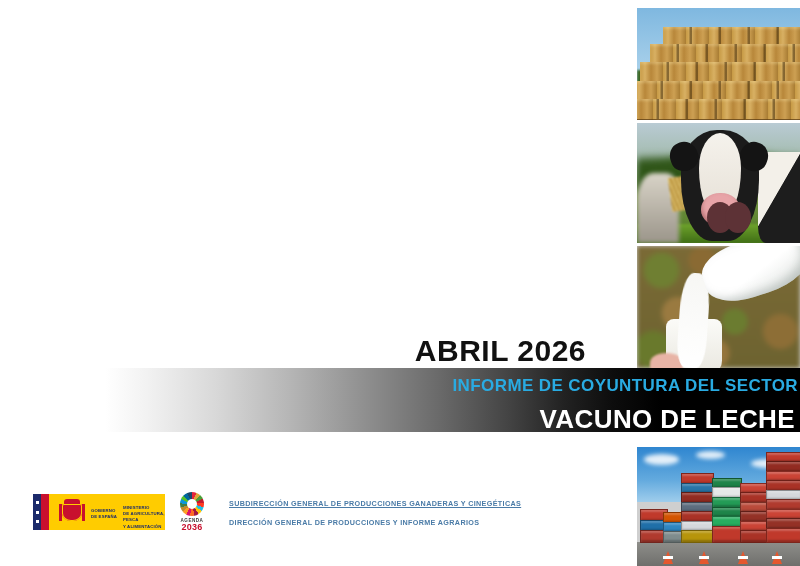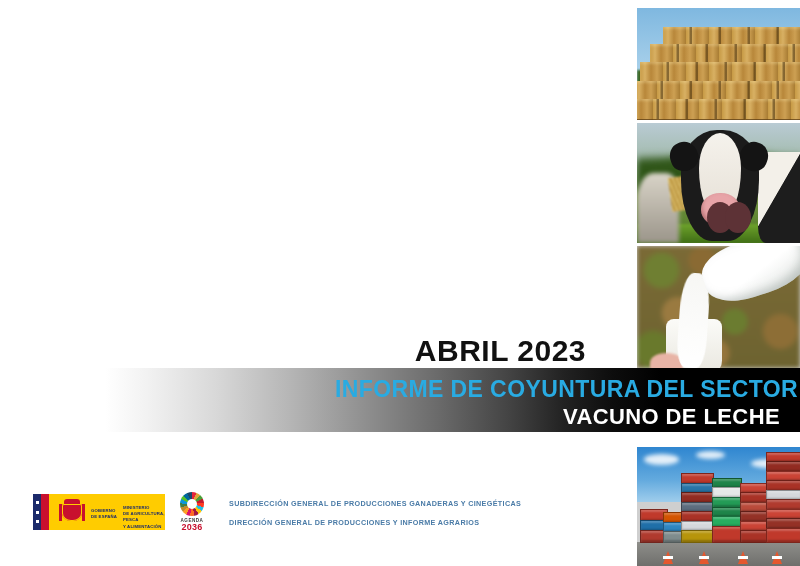--- a/index.html
+++ b/index.html
@@ -236,31 +236,31 @@
     font-size: 30px;
     font-weight: bold;
     color: #111111;
     letter-spacing: .5px;
     white-space: nowrap;
   }
   .title-line-1 {
     position: absolute;
     right: 2px;
     top: 376px;
-    font-size: 23px;
+    font-size: 17px;
     font-weight: bold;
     color: #29abe2;
     letter-spacing: .4px;
     white-space: nowrap;
   }
   .title-line-2 {
     position: absolute;
-    right: 20px;
+    right: 5px;
     top: 404px;
-    font-size: 22px;
+    font-size: 26px;
     font-weight: bold;
     color: #ffffff;
     letter-spacing: .4px;
     white-space: nowrap;
   }
 
   
   .footer {
     position: absolute;
     left: 0; top: 488px;
@@ -363,21 +363,21 @@
     left: 229px; top: 12px;
   }
   .footer-texts div {
     color: #4a7ba7;
     font-size: 7.2px;
     font-weight: bold;
     letter-spacing: .35px;
     line-height: 1;
     white-space: nowrap;
   }
-  .footer-texts .l1 { margin-bottom: 12px; }
+  .footer-texts .l1 { margin-bottom: 12px; text-decoration: underline; }
 </style>
 </head>
 <body>
 
 <div class="page">
 
   <div class="photo-strip">
 
     <div class="photo photo-hay">
       <div class="ph-inner">
@@ -472,21 +472,21 @@
         <div class="port-cone" style="left:38%;"></div>
         <div class="port-cone" style="left:62%;"></div>
         <div class="port-cone" style="left:83%;"></div>
       </div>
     </div>
 
   </div>
 
   <div class="gradient-bar"></div>
 
-  <div class="date-line">ABRIL 2023</div>
+  <div class="date-line">ABRIL 2026</div>
 
   <div class="title-line-1">INFORME DE COYUNTURA DEL SECTOR</div>
 
   <div class="title-line-2">VACUNO DE LECHE</div>
 
   <div class="footer">
 
     <div class="gob-logo">
       <div class="gob-flagband">
         <div class="redbar"></div>

